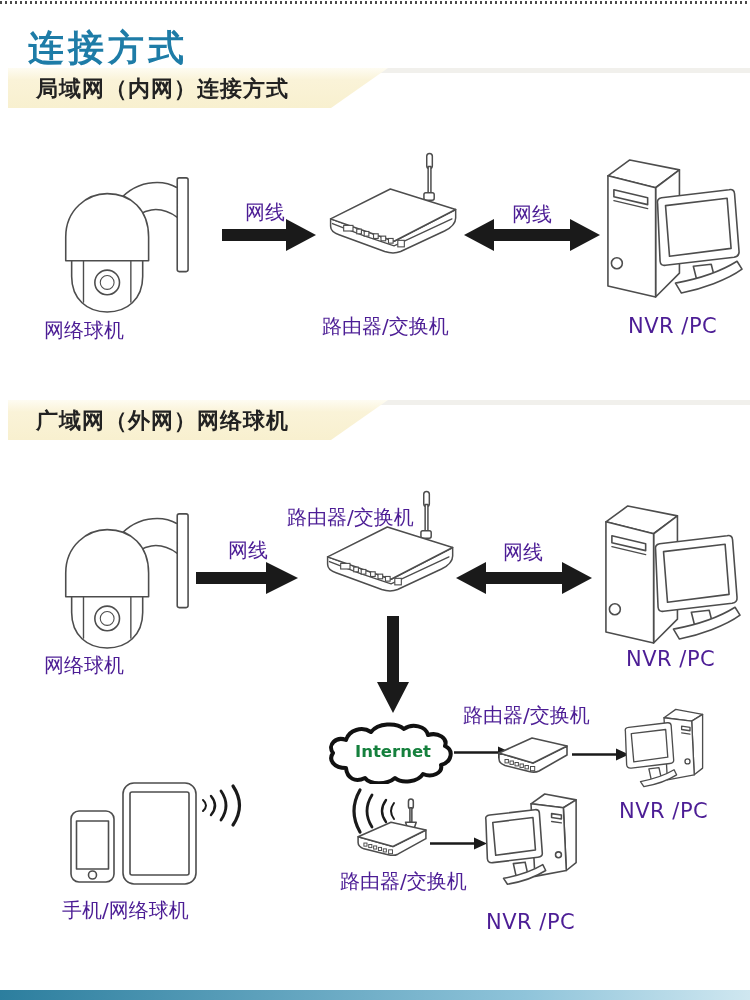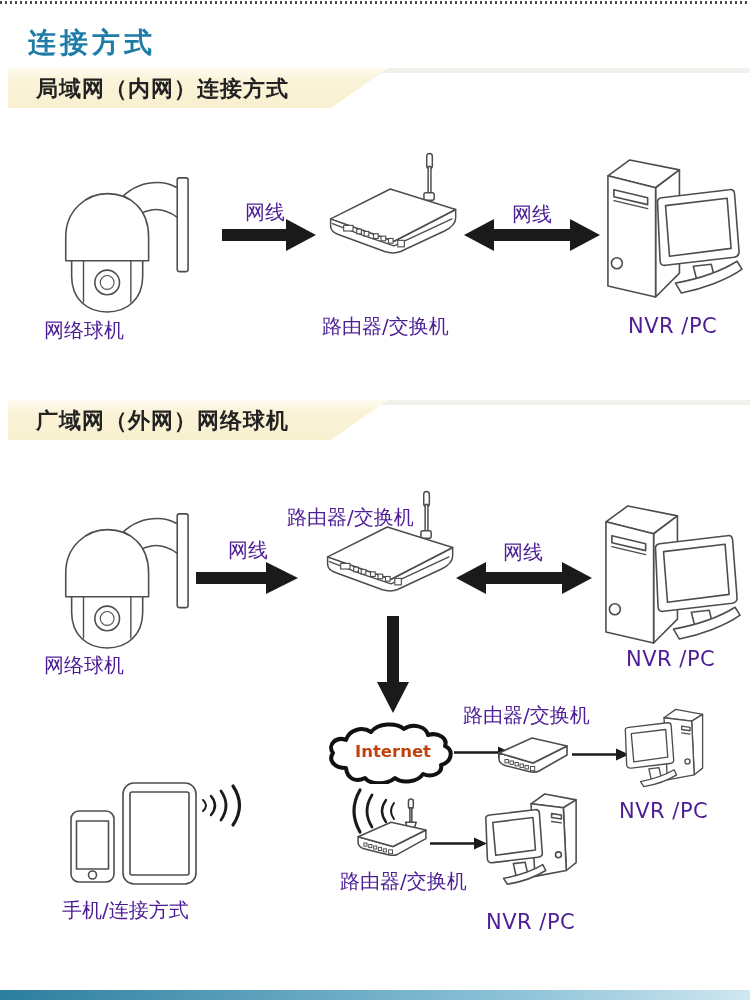--- a/index.html
+++ b/index.html
@@ -1,33 +1,33 @@
 <!DOCTYPE html>
 <html><head>
 <meta charset="utf-8">
 <style>
   html,body{margin:0;padding:0;background:#fff;}
   .stage{position:relative;width:750px;height:1000px;background:#fff;overflow:hidden;
          font-family:"DejaVu Sans","Liberation Sans",sans-serif;color:#1a1a1a;}
   .abs{position:absolute;}
   .top-dots{position:absolute;left:0;top:1px;width:750px;height:3px;
     background:repeating-linear-gradient(to right,#4a4a4a 0 2px,transparent 2px 5px);}
-  .page-title{position:absolute;left:28px;top:24px;font-size:28px;font-weight:bold;
+  .page-title{position:absolute;left:28px;top:24px;font-size:36px;font-weight:bold;
     letter-spacing:4px;color:#1e7ca7;}
   .banner{position:absolute;left:0;width:750px;height:40px;margin-left:8px;}
   .banner-strip{position:absolute;left:0;top:0;width:750px;height:5px;background:#f1f0ec;}
   .banner-shape{position:absolute;left:0;top:0;width:750px;height:40px;
     background:linear-gradient(180deg,#fefcf2 0%,#faf3d8 30%,#f8f0cf 100%);
     -webkit-clip-path:polygon(0 0,380px 0,323px 100%,0 100%);
     clip-path:polygon(0 0,380px 0,323px 100%,0 100%);}
   .banner-text{position:absolute;left:28px;top:0;line-height:41px;font-size:22px;
     font-weight:bold;color:#222;letter-spacing:1px;white-space:nowrap;}
   .label{position:absolute;font-size:20px;font-weight:500;white-space:nowrap;color:#4c1d95;}
   .label-en{font-size:21px;letter-spacing:0.5px;}
-  .internet-label{position:absolute;font-size:16.5px;font-weight:bold;text-align:center;color:#c2410c;}
+  .internet-label{position:absolute;font-size:16.5px;font-weight:bold;text-align:center;color:#15803d;}
   .bottom-bar{position:absolute;left:0;top:990px;width:750px;height:10px;
     background:linear-gradient(to right,#2c7e9e,#8fc4da 70%,#cfe7f0);}
   svg{display:block;overflow:visible;}
   .ln{fill:#fff;stroke:#4d4d4d;stroke-width:1.6;stroke-linejoin:round;}
   .ln2{fill:none;stroke:#4d4d4d;stroke-width:1.4;stroke-linecap:round;}
   .dark{fill:#1a1a1a;stroke:none;}
   .wave{fill:none;stroke:#1a1a1a;stroke-width:3.2;stroke-linecap:round;}
 </style>
 </head>
 <body>
@@ -246,15 +246,15 @@
   <svg class="abs" style="left:122px;top:782px" width="76" height="104" viewBox="0 0 76 104">
     <rect class="ln" x="1" y="1" width="73" height="101" rx="11"></rect>
     <rect class="ln" x="8" y="10" width="59" height="83" rx="2"></rect>
     </svg>
   <svg class="abs" style="left:198px;top:784px" width="52" height="44" viewBox="0 0 52 44">
     <path class="wave" d="M5,16 Q11,21.5 5,27" style="stroke-width:2"></path>
     <path class="wave" d="M13,12 Q21,21.5 13,31" style="stroke-width:2.4"></path>
     <path class="wave" d="M23,7 Q33,21.5 23,36" style="stroke-width:2.8"></path>
     <path class="wave" d="M35,2 Q48,21.5 35,41"></path>
     </svg>
-  <div class="label" style="left:62px;top:897px">手机/连接方式</div>
+  <div class="label" style="left:62px;top:897px">手机/网络球机</div>
 
 </div>
 
 </body></html>

